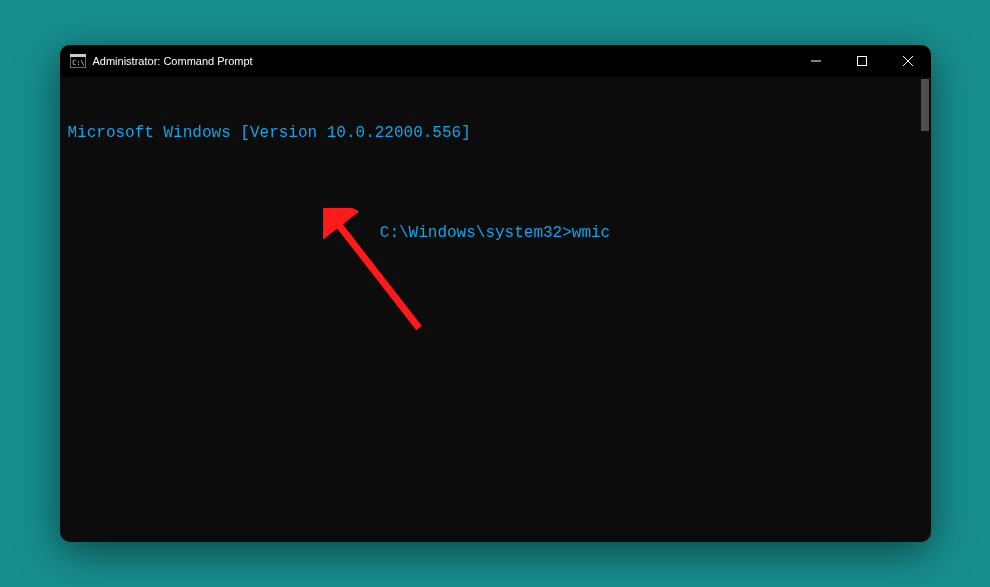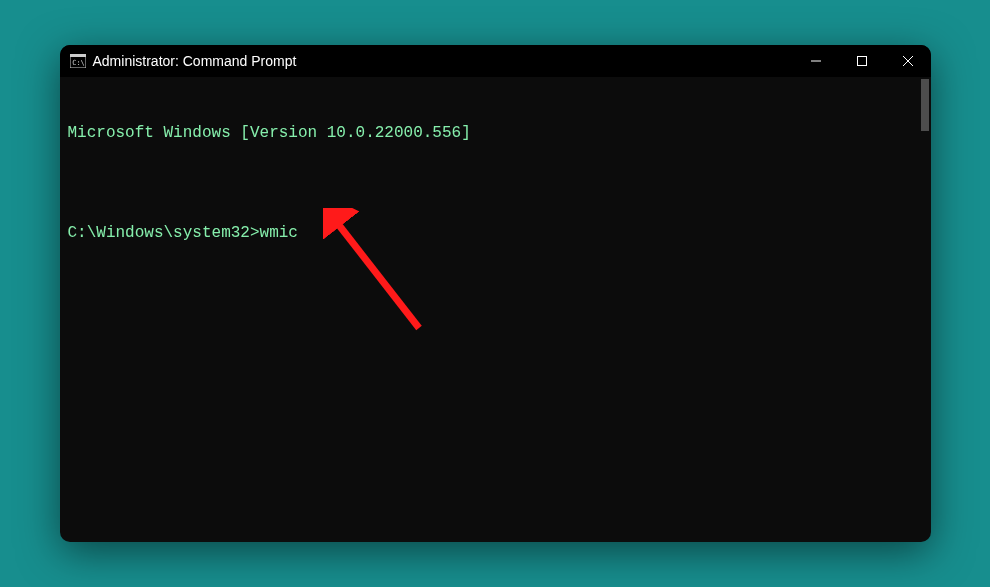--- a/index.html
+++ b/index.html
@@ -33,21 +33,21 @@
     }
     .titlebar-icon {
       width: 16px;
       height: 14px;
       margin-left: 10px;
       margin-right: 7px;
       flex-shrink: 0;
     }
     .titlebar-title {
       color: #fff;
-      font-size: 14px;
+      font-size: 11px;
       font-weight: 400;
       flex: 1;
     }
     .titlebar-controls {
       display: flex;
       height: 100%;
     }
     .titlebar-btn {
       width: 46px;
       height: 100%;
@@ -58,24 +58,24 @@
       cursor: pointer;
     }
     .titlebar-btn svg { display: block; }
     .content {
       flex: 1;
       position: relative;
       padding: 6px 8px;
       font-family: Consolas, "Courier New", monospace;
       font-size: 16px;
       line-height: 20px;
-      color: #86efac;
+      color: #0ea5e9;
       white-space: pre;
     }
-    .prompt-line { white-space: pre; }
+    .prompt-line { white-space: pre; text-align: center; }
     .scrollbar {
       position: absolute;
       right: 2px;
       top: 34px;
       width: 8px;
       height: 52px;
       background: #4d4d4d;
       border-radius: 0;
     }
     .arrow-annotation {

